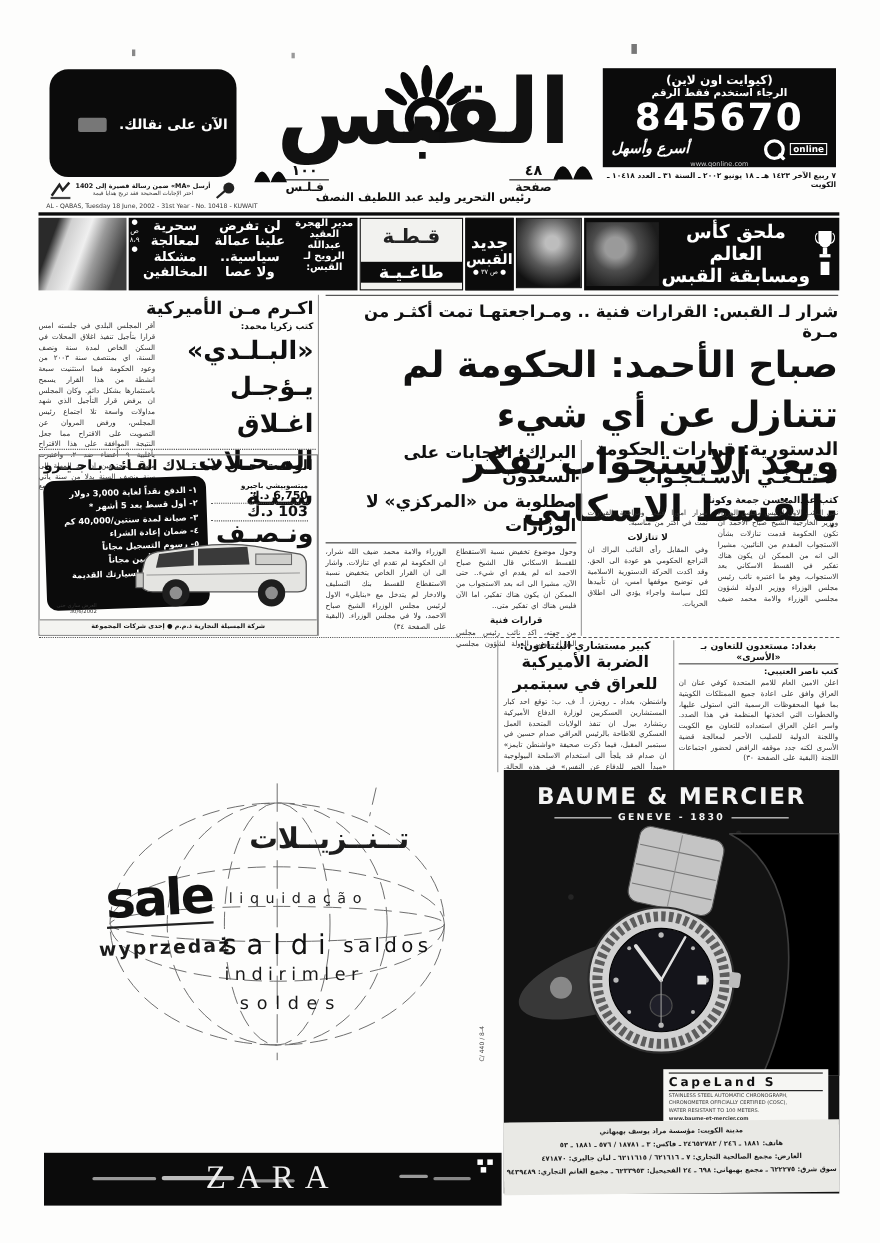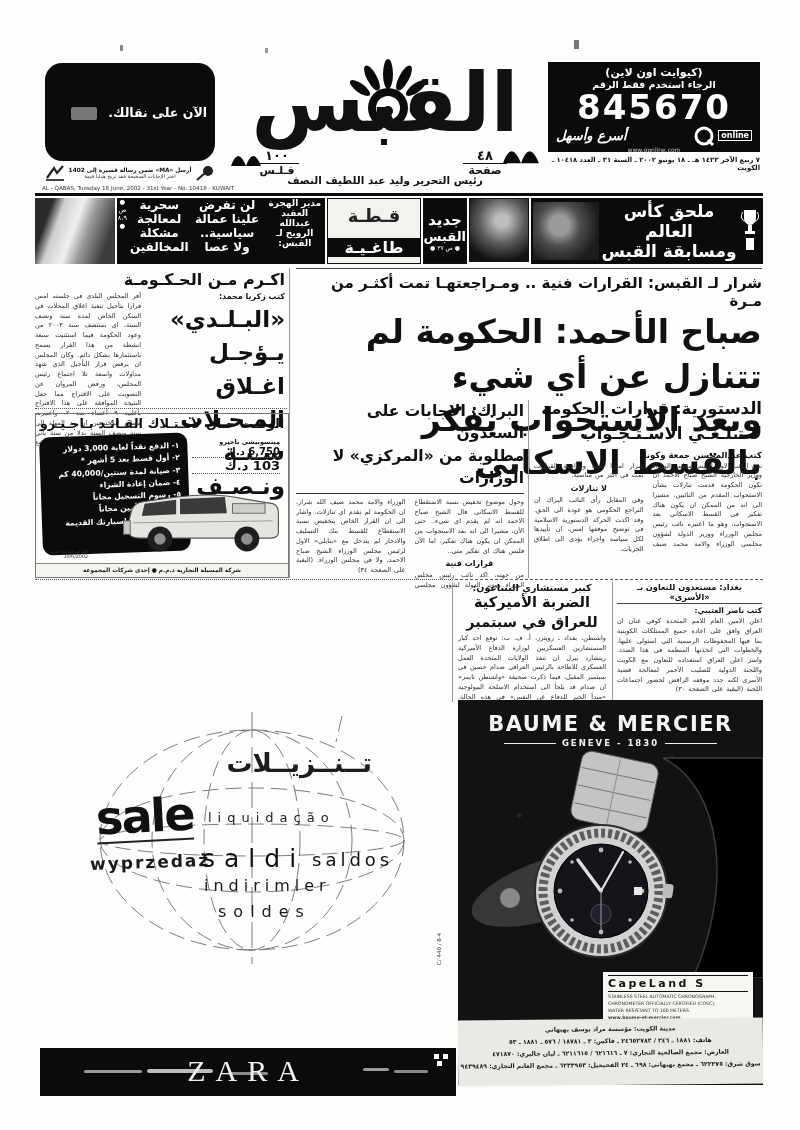--- a/index.html
+++ b/index.html
@@ -139,21 +139,21 @@
   </div>
 
   <div class="abs colrule" style="left:289px;top:268px;height:310px;"></div>
   <div class="abs ar" style="left:296px;top:268px;width:466px;border-top:1px solid #444;padding-top:5px;">
     <div class="b r" style="font-size:15px;">شرار لـ القبس: القرارات فنية .. ومـراجعتهـا تمت أكثـر من مـرة</div>
     <div class="r" style="font-size:33px;font-weight:900;line-height:1.35;letter-spacing:-1px;">صباح الأحمد: الحكومة لم تتنازل عن أي شيء</div>
     <div class="r" style="font-size:33px;font-weight:900;line-height:1.3;letter-spacing:-1px;">وبعد الاستجواب نفكر بالقسط الاسكاني</div>
   </div>
 
   <div class="abs ar" style="left:35px;top:270px;width:250px;height:136px;">
-    <div class="b r" style="font-size:16px;letter-spacing:1px;">اكـرم مـن الحـكـومـة</div>
+    <div class="b r" style="font-size:16px;letter-spacing:1px;">اكـرم مـن الأميركية</div>
     <div style="display:flex;gap:6px;margin-top:3px;">
       <div style="width:138px;">
         <div class="b r" style="font-size:8px;margin-bottom:2px;">كتب زكريا محمد:</div>
         <div class="r" style="font-size:23px;font-weight:900;line-height:1.45;">
           <div>«البـلـدي» يـؤجـل</div>
           <div>اغـلاق المـحـلات</div>
           <div>سـنـة ونـصـف</div>
         </div>
       </div>
       <div style="flex:1;">

